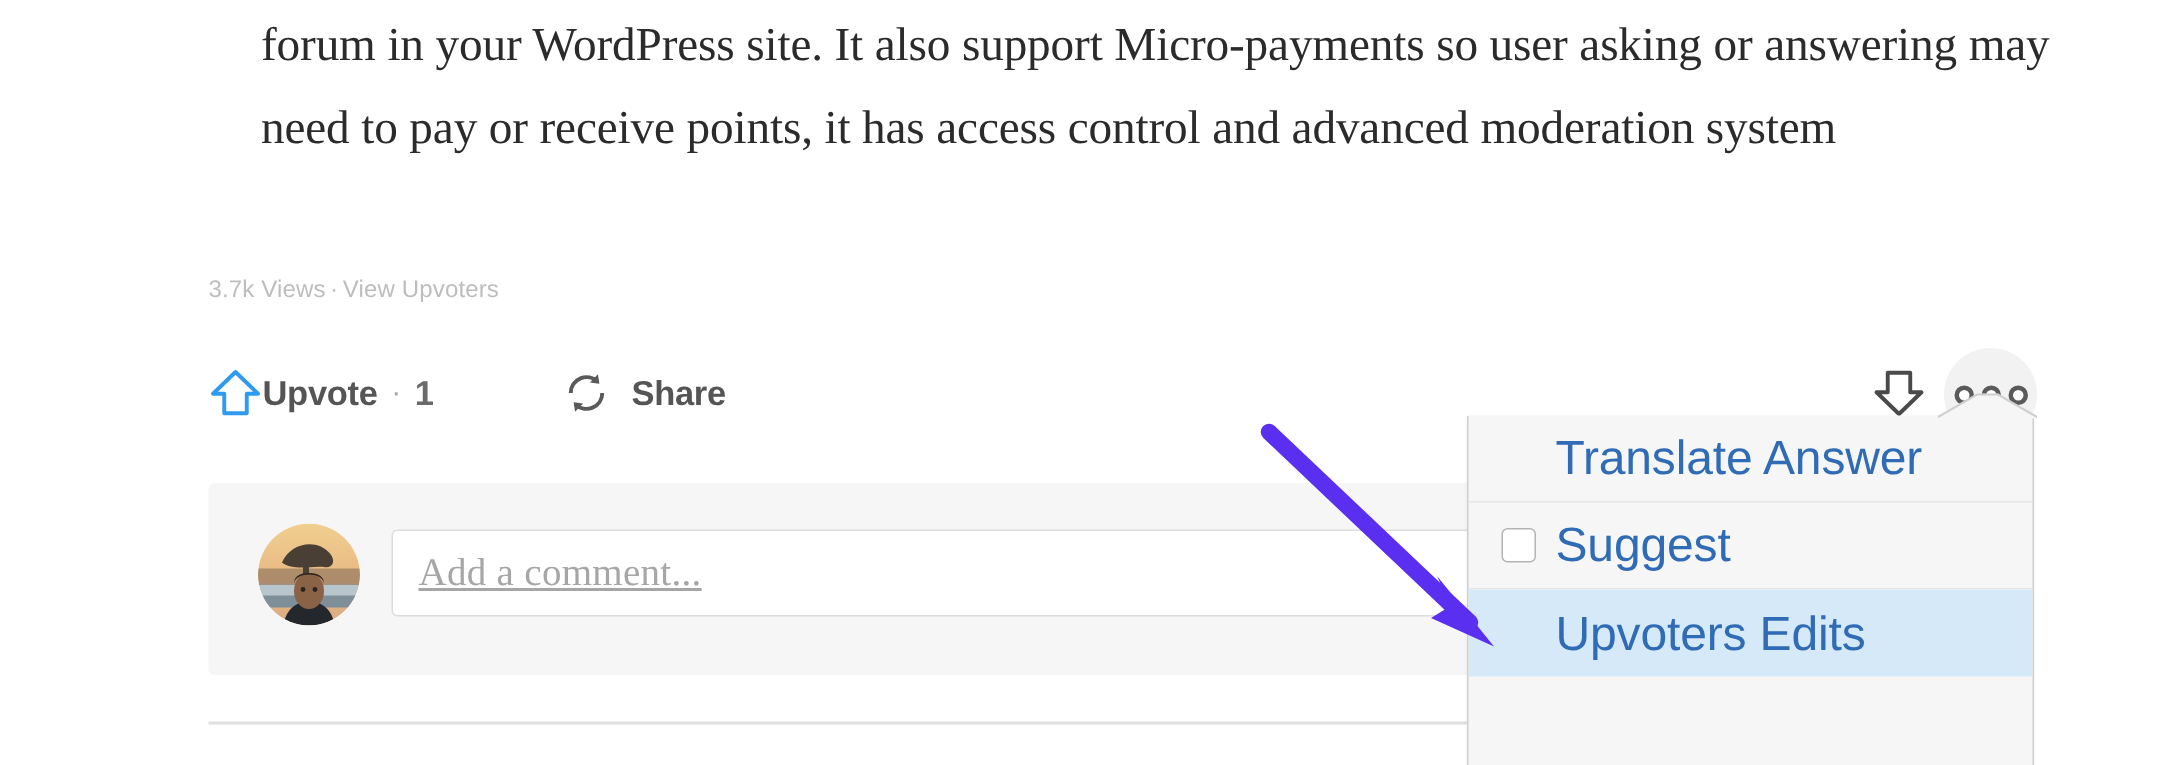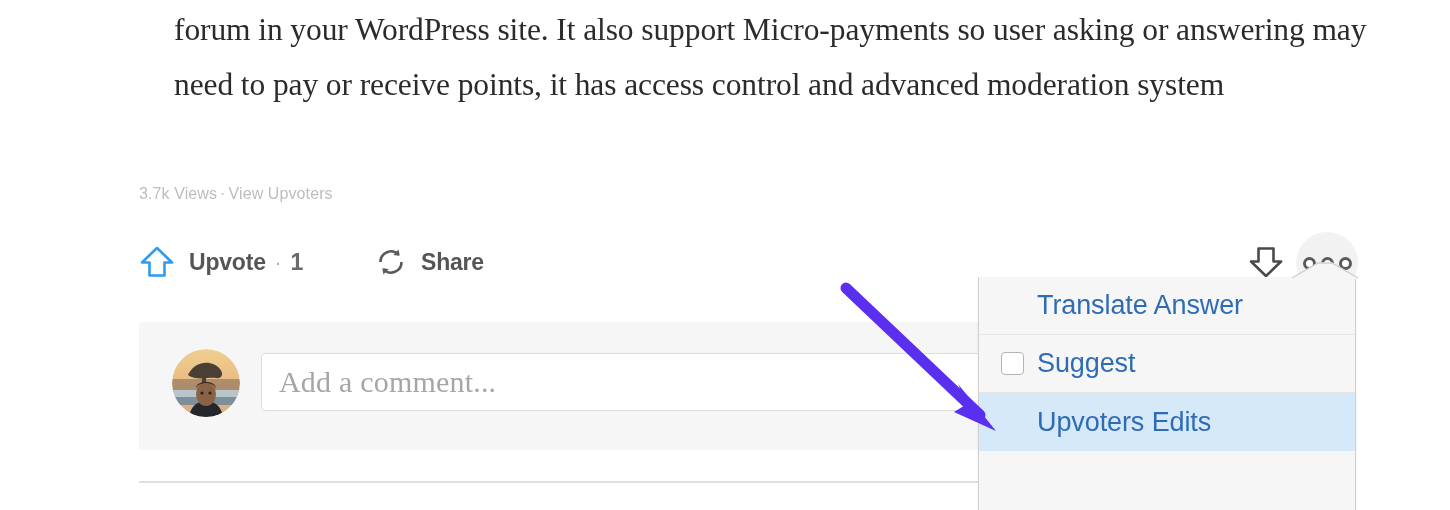--- a/index.html
+++ b/index.html
@@ -62,21 +62,21 @@
   }
   .act-upvote { left: 0px; top: 0px; }
   .act-share  { left: 236px; top: 0px; }
 
   .act-label {
     font-size: 23px;
     font-weight: bold;
     color: #555555;
     letter-spacing: -0.2px;
   }
-  .act-upvote .act-label { margin-left: 14px; }
+  .act-upvote .act-label { }
   .act-share  .act-label { margin-left: 14px; }
   .act-count {
     font-size: 23px;
     font-weight: bold;
     color: #6a6a6a;
     margin-left: 9px;
   }
   .dot-sep {
     color: #a9a9a9;
     font-size: 20px;
@@ -147,23 +147,24 @@
     height: 58px;
     background: #ffffff;
     border: 1px solid #dcdcdc;
     border-radius: 4px;
     display: flex;
     align-items: center;
     padding-left: 17px;
   }
   .comment-placeholder {
     font-family: "Liberation Serif", "DejaVu Serif", serif;
-    font-size: 30px;
+    font-size: 26px;
     color: #a6a6a6;
     letter-spacing: 0.2px;
+    text-decoration: underline;
   }
 
   
   .divider {
     position: absolute;
     left: 139px;
     top: 481px;
     width: 1216px;
     height: 2px;
     background: #e0e0e0;
@@ -183,21 +184,21 @@
     box-shadow: 0 1px 3px rgba(0,0,0,0.06);
     overflow: hidden;
     z-index: 40;
   }
   .menu-item {
     position: relative;
     height: 58px;
     display: flex;
     align-items: center;
     padding-left: 22px;
-    font-size: 27px;
+    font-size: 32px;
     color: #2f6cb5;
     letter-spacing: -0.1px;
     border-bottom: 1px solid #e6e6e6;
   }
   .menu-item:last-child { border-bottom: none; }
   .menu-item.highlighted { background: #d6e9f8; }
   .menu-checkbox {
     width: 23px;
     height: 23px;
     border: 1.6px solid #b4b4b4;

